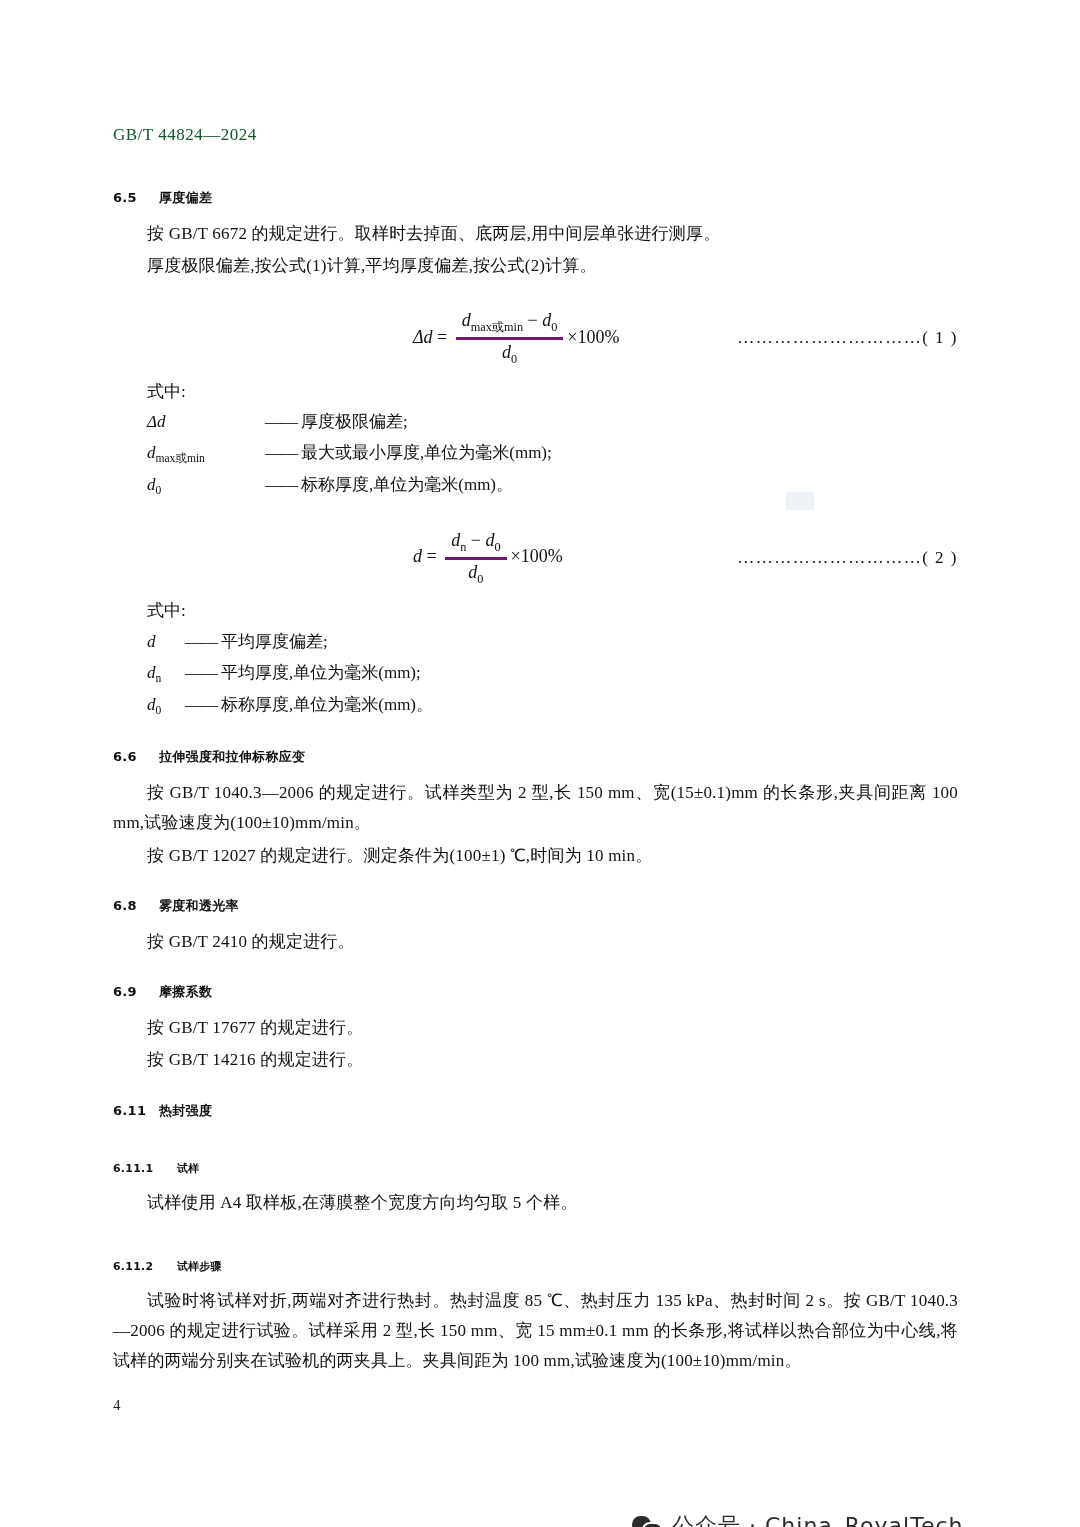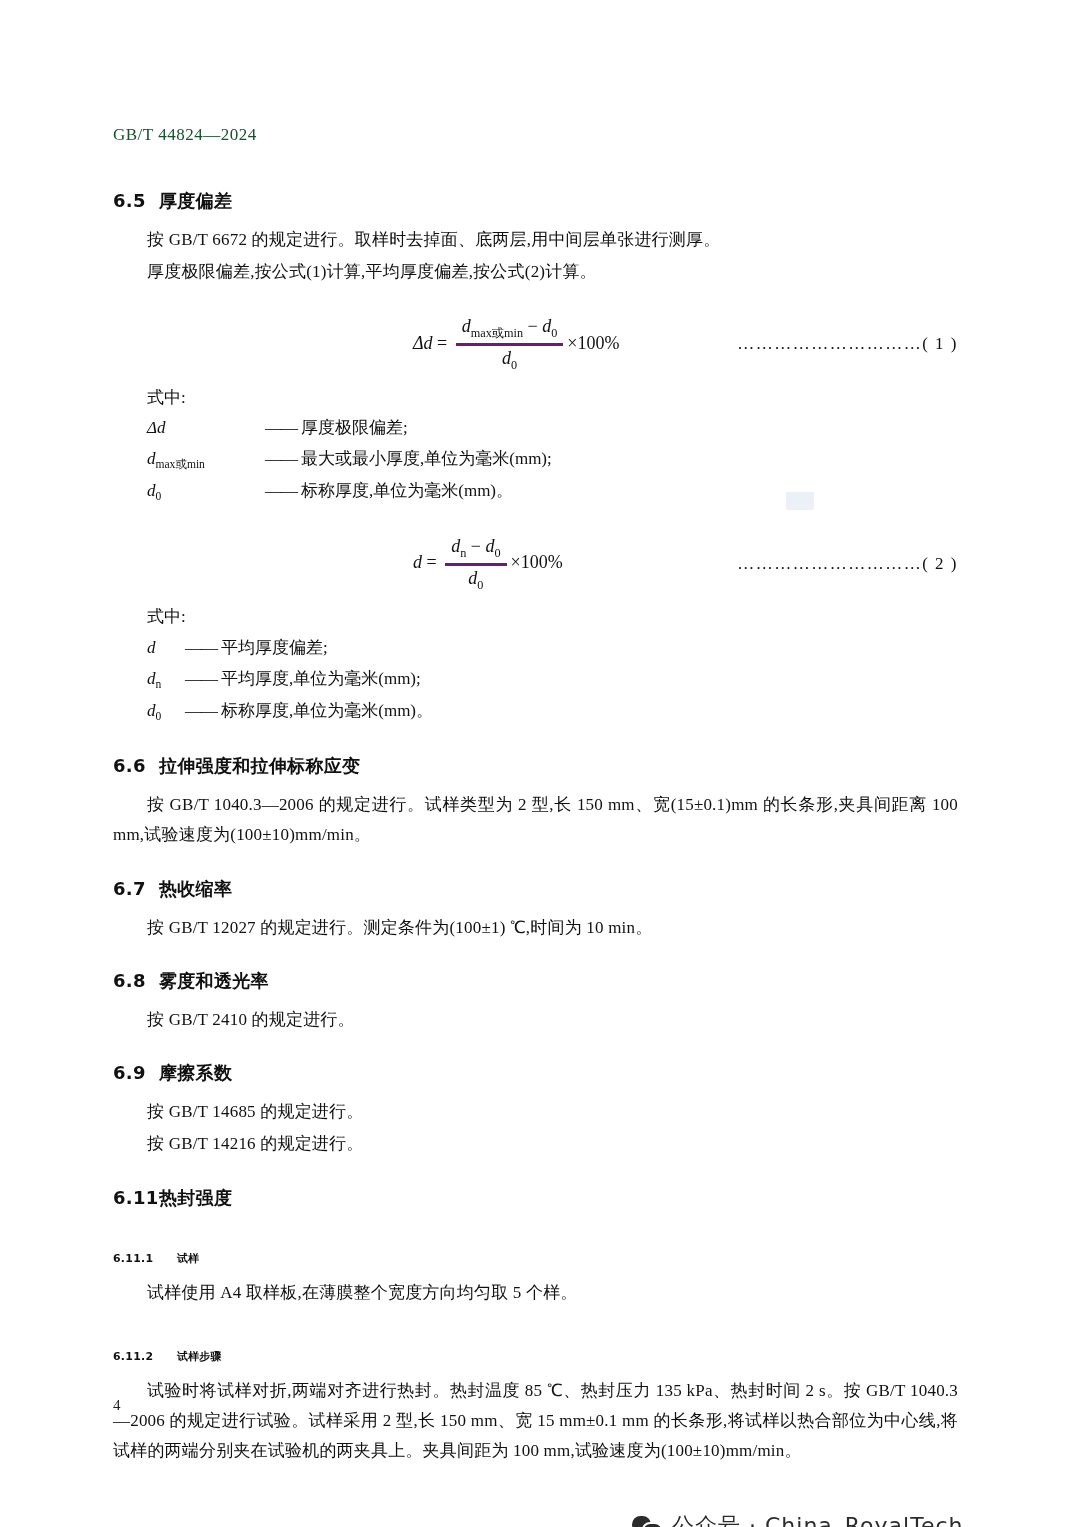--- a/index.html
+++ b/index.html
@@ -30,21 +30,21 @@
   .running-head {
     font-family: "Liberation Serif", serif;
     font-size: 17px;
     letter-spacing: 0.5px;
     color: #14532d;
     margin-bottom: 44px;
   }
   .clause {
     font-family: "DejaVu Sans", sans-serif;
     font-weight: bold;
-    font-size: 18px;
+    font-size: 13px;
     color: #111;
     margin-top: 26px;
     margin-bottom: 12px;
     letter-spacing: 0.3px;
   }
   .clause .num {
     display: inline-block;
     min-width: 46px;
   }
   .clause.sub .num {
@@ -245,34 +245,31 @@
       <span class="sym"><i class="var">d</i><span class="sub">0</span></span>
       <span class="dash">——</span>
       <span class="txt">标称厚度,单位为毫米(mm)。</span>
     </div>
 
     <div class="clause">
       <span class="num">6.6</span><span>拉伸强度和拉伸标称应变</span>
     </div>
     <p class="body indent">按 GB/T 1040.3—2006 的规定进行。试样类型为 2 型,长 150 mm、宽(15±0.1)mm 的长条形,夹具间距离 100 mm,试验速度为(100±10)mm/min。</p>
 
-    <div class="clause">
-      <span class="num">6.7</span><span>热收缩率</span>
-    </div>
     <p class="body indent">按 GB/T 12027 的规定进行。测定条件为(100±1) ℃,时间为 10 min。</p>
 
     <div class="clause">
       <span class="num">6.8</span><span>雾度和透光率</span>
     </div>
     <p class="body indent">按 GB/T 2410 的规定进行。</p>
 
     <div class="clause">
       <span class="num">6.9</span><span>摩擦系数</span>
     </div>
-    <p class="body indent">按 GB/T 14685 的规定进行。</p>
+    <p class="body indent">按 GB/T 17677 的规定进行。</p>
 
     <p class="body indent">按 GB/T 14216 的规定进行。</p>
 
     <div class="clause">
       <span class="num">6.11</span><span>热封强度</span>
     </div>
 
     <div class="clause sub">
       <span class="num">6.11.1</span><span>试样</span>
     </div>

